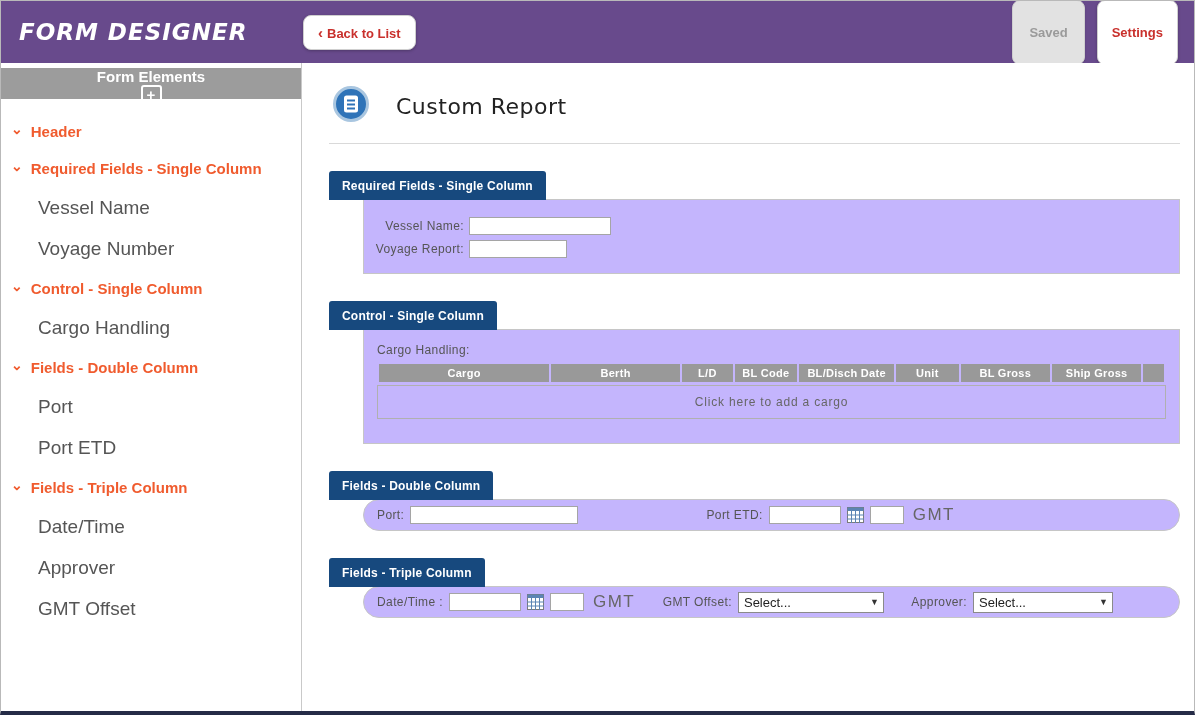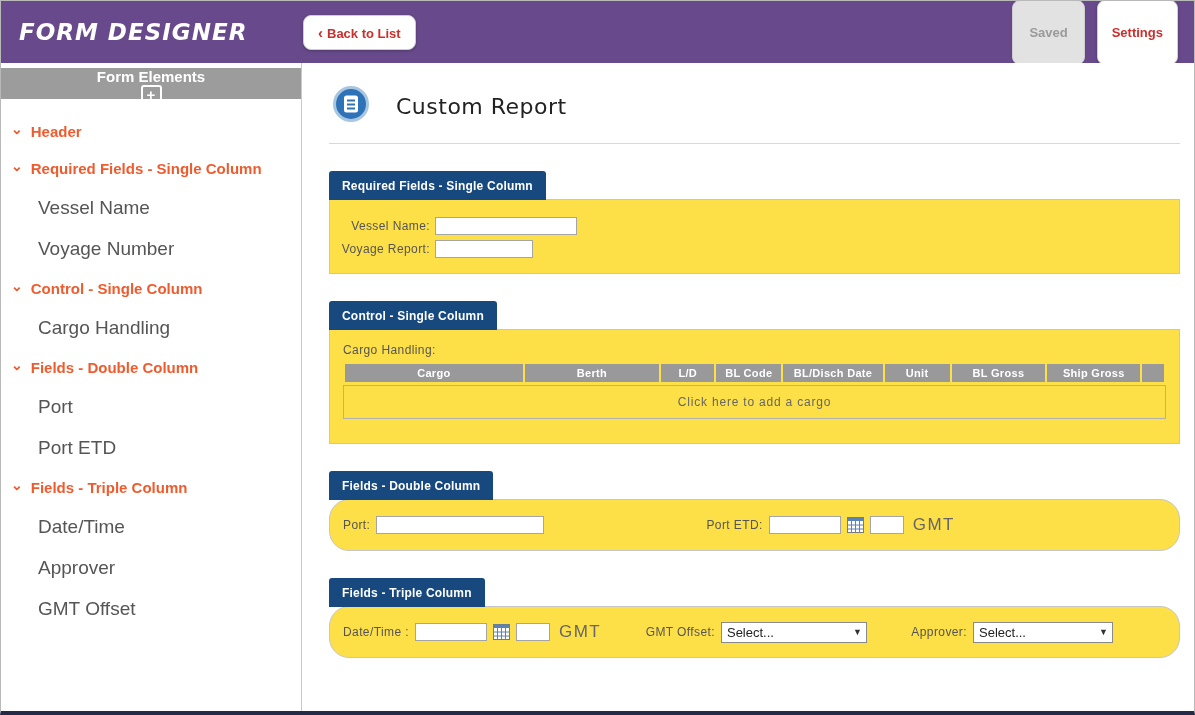--- a/index.html
+++ b/index.html
@@ -38,42 +38,42 @@
   .main { position:absolute; top:62px; left:301px; right:0; bottom:0; background:#fff;
           padding:0 14px 0 27px; overflow:hidden; }
   .report-header { display:flex; align-items:center; gap:26px; padding:22px 0 16px 3px;
                    border-bottom:1px solid #d9d9d9; }
   .report-title { font-size:22px; color:#222; margin:0; font-weight:normal; letter-spacing:.5px;
                   font-family:"DejaVu Sans", sans-serif; }
 
   .panel { margin-top:26px; }
   .tab { display:inline-block; background:#17497e; color:#fff; font-weight:bold; font-size:12px;
          padding:8px 13px 7px; border-radius:3px 3px 0 0; position:relative; top:1px; letter-spacing:.2px; }
-  .panel-body { border:1px solid #c6c6c6; background:#fde047; }
+  .panel-body { border:1px solid #c6c6c6; background:#c4b5fd;margin-left:34px; }
 
   label.flabel, .flabel { color:#555; font-size:12px; letter-spacing:.4px; white-space:nowrap; }
   input.text { height:18px; border:1px solid #a5a5a5; font-size:12px; padding:0 3px; background:#fff; }
   .w142 { width:142px; } .w98 { width:98px; } .w168 { width:168px; } .w72 { width:72px; } .w34 { width:34px; }
 
   
   .single-body { padding:12px 0 10px; }
   .field-row { display:flex; align-items:center; margin:5px 0; }
   .field-row .flabel { width:100px; text-align:right; margin-right:5px; }
 
   
   .control-body { padding:11px 13px 24px; }
   .cargo-label { margin:2px 0 7px; }
   .cargo-table { width:100%; border-collapse:separate; border-spacing:2px 0; table-layout:fixed; }
   .cargo-table th { background:#999; color:#fff; font-size:11px; font-weight:bold; padding:3px 2px;
                     text-align:center; letter-spacing:.3px; overflow:hidden; white-space:nowrap; }
   .add-row { border:1px solid #b0b0b0; margin-top:3px; height:34px; display:flex; align-items:center;
              justify-content:center; color:#666; font-size:12px; letter-spacing:.8px; cursor:pointer; }
 
   
-  .hrow { height:52px; display:flex; align-items:center;border-radius:20px; }
+  .hrow { height:32px; display:flex; align-items:center;border-radius:20px; }
   .double-body { padding:0 0 0 13px; }
   .fgroup { display:flex; align-items:center; gap:6px; }
   .etd-group { margin-left:auto; margin-right:224px; }
   .gmt { color:#666; font-size:17px; letter-spacing:1.5px; margin-left:3px; }
   .triple-body { justify-content:space-between; padding:0 66px 0 13px; }
   .select { border:1px solid #8a8a8a; height:21px; background:#fff; display:flex; align-items:center;
             justify-content:space-between; font-size:13px; color:#222; padding:0 4px 0 5px; cursor:pointer; }
   .sel146 { width:146px; } .sel140 { width:140px; }
   .select .arrow { font-size:9px; color:#333; }
   .calendar-icon { display:inline-flex; cursor:pointer; }

